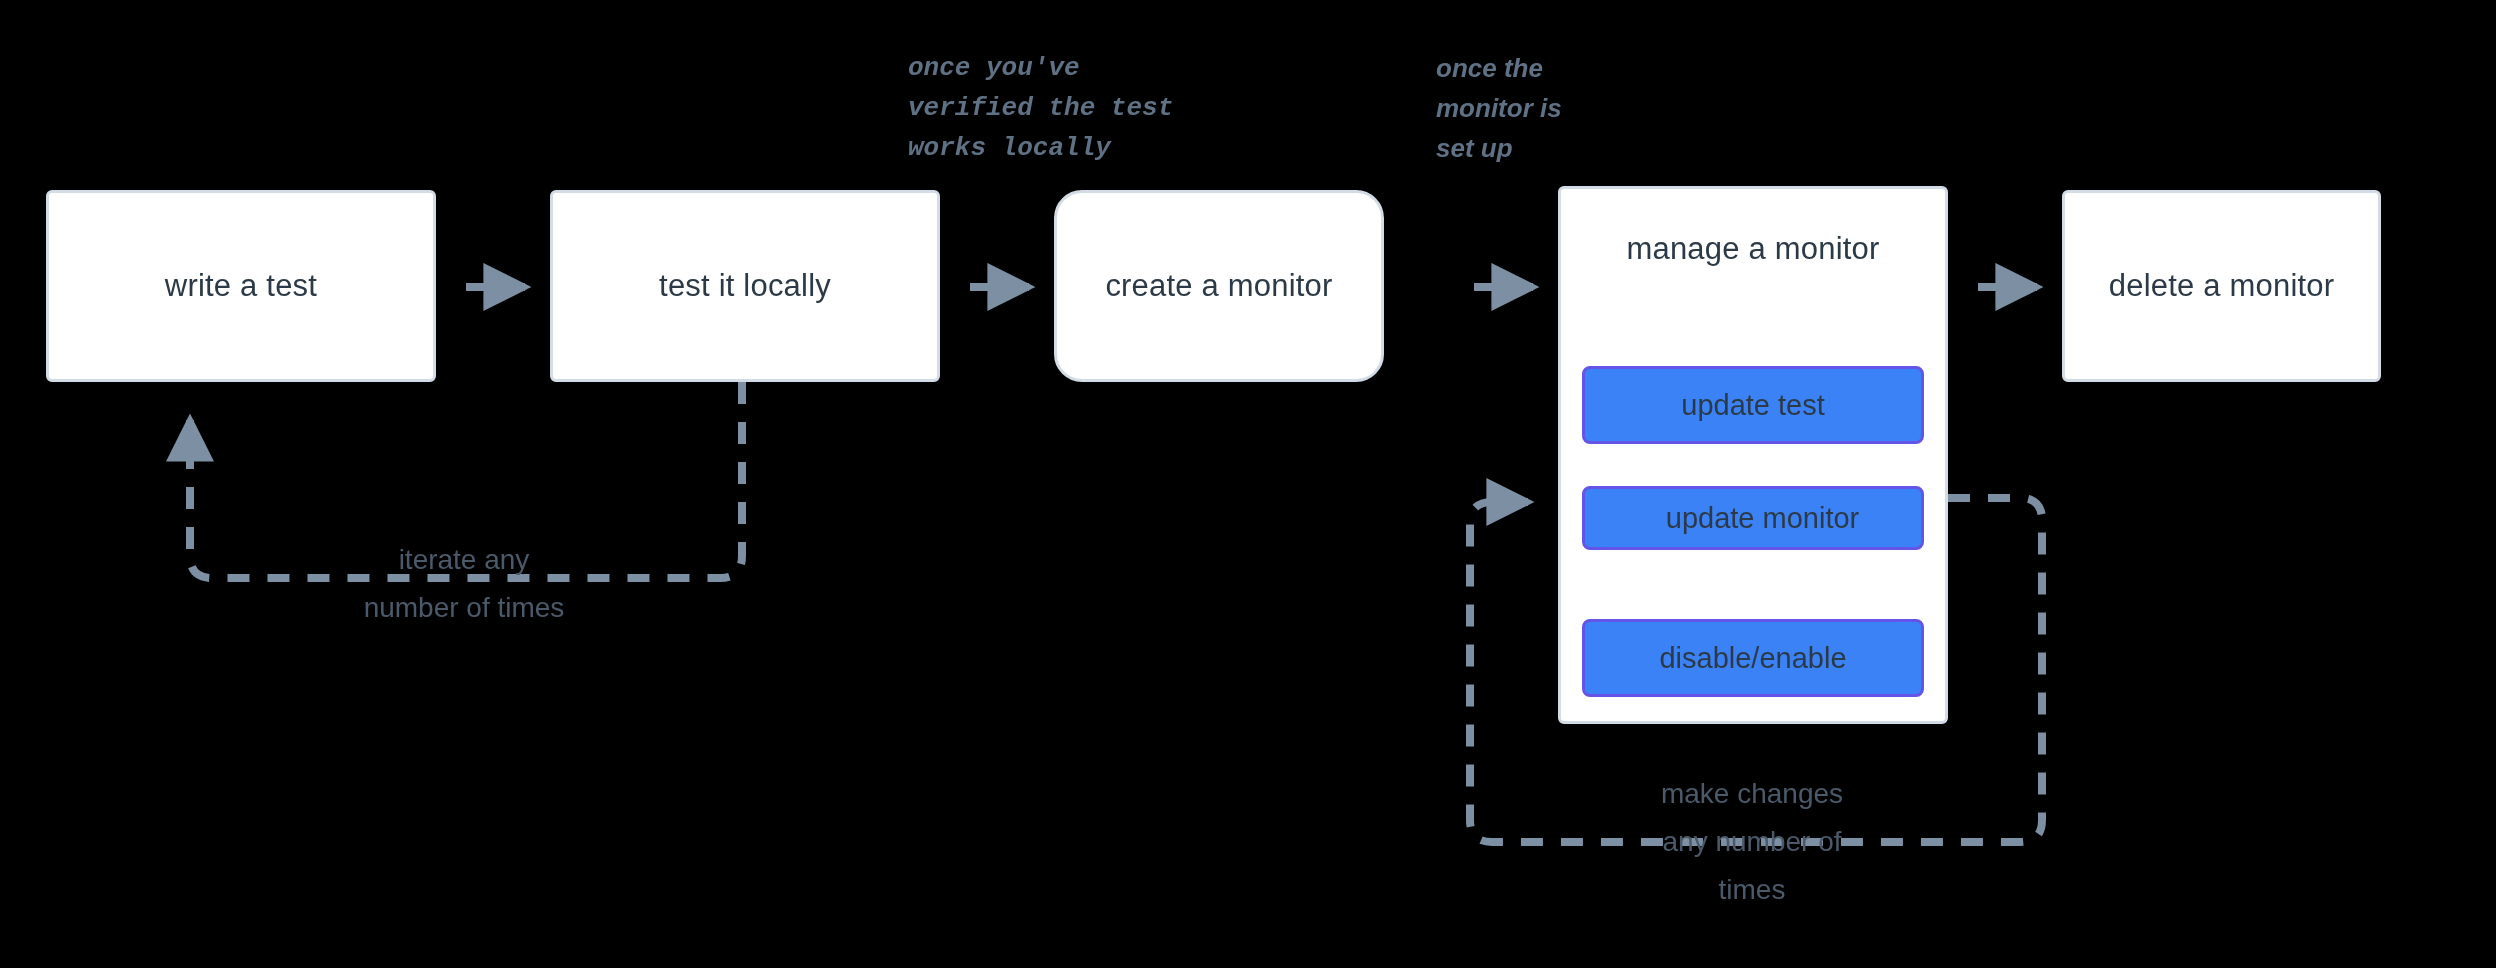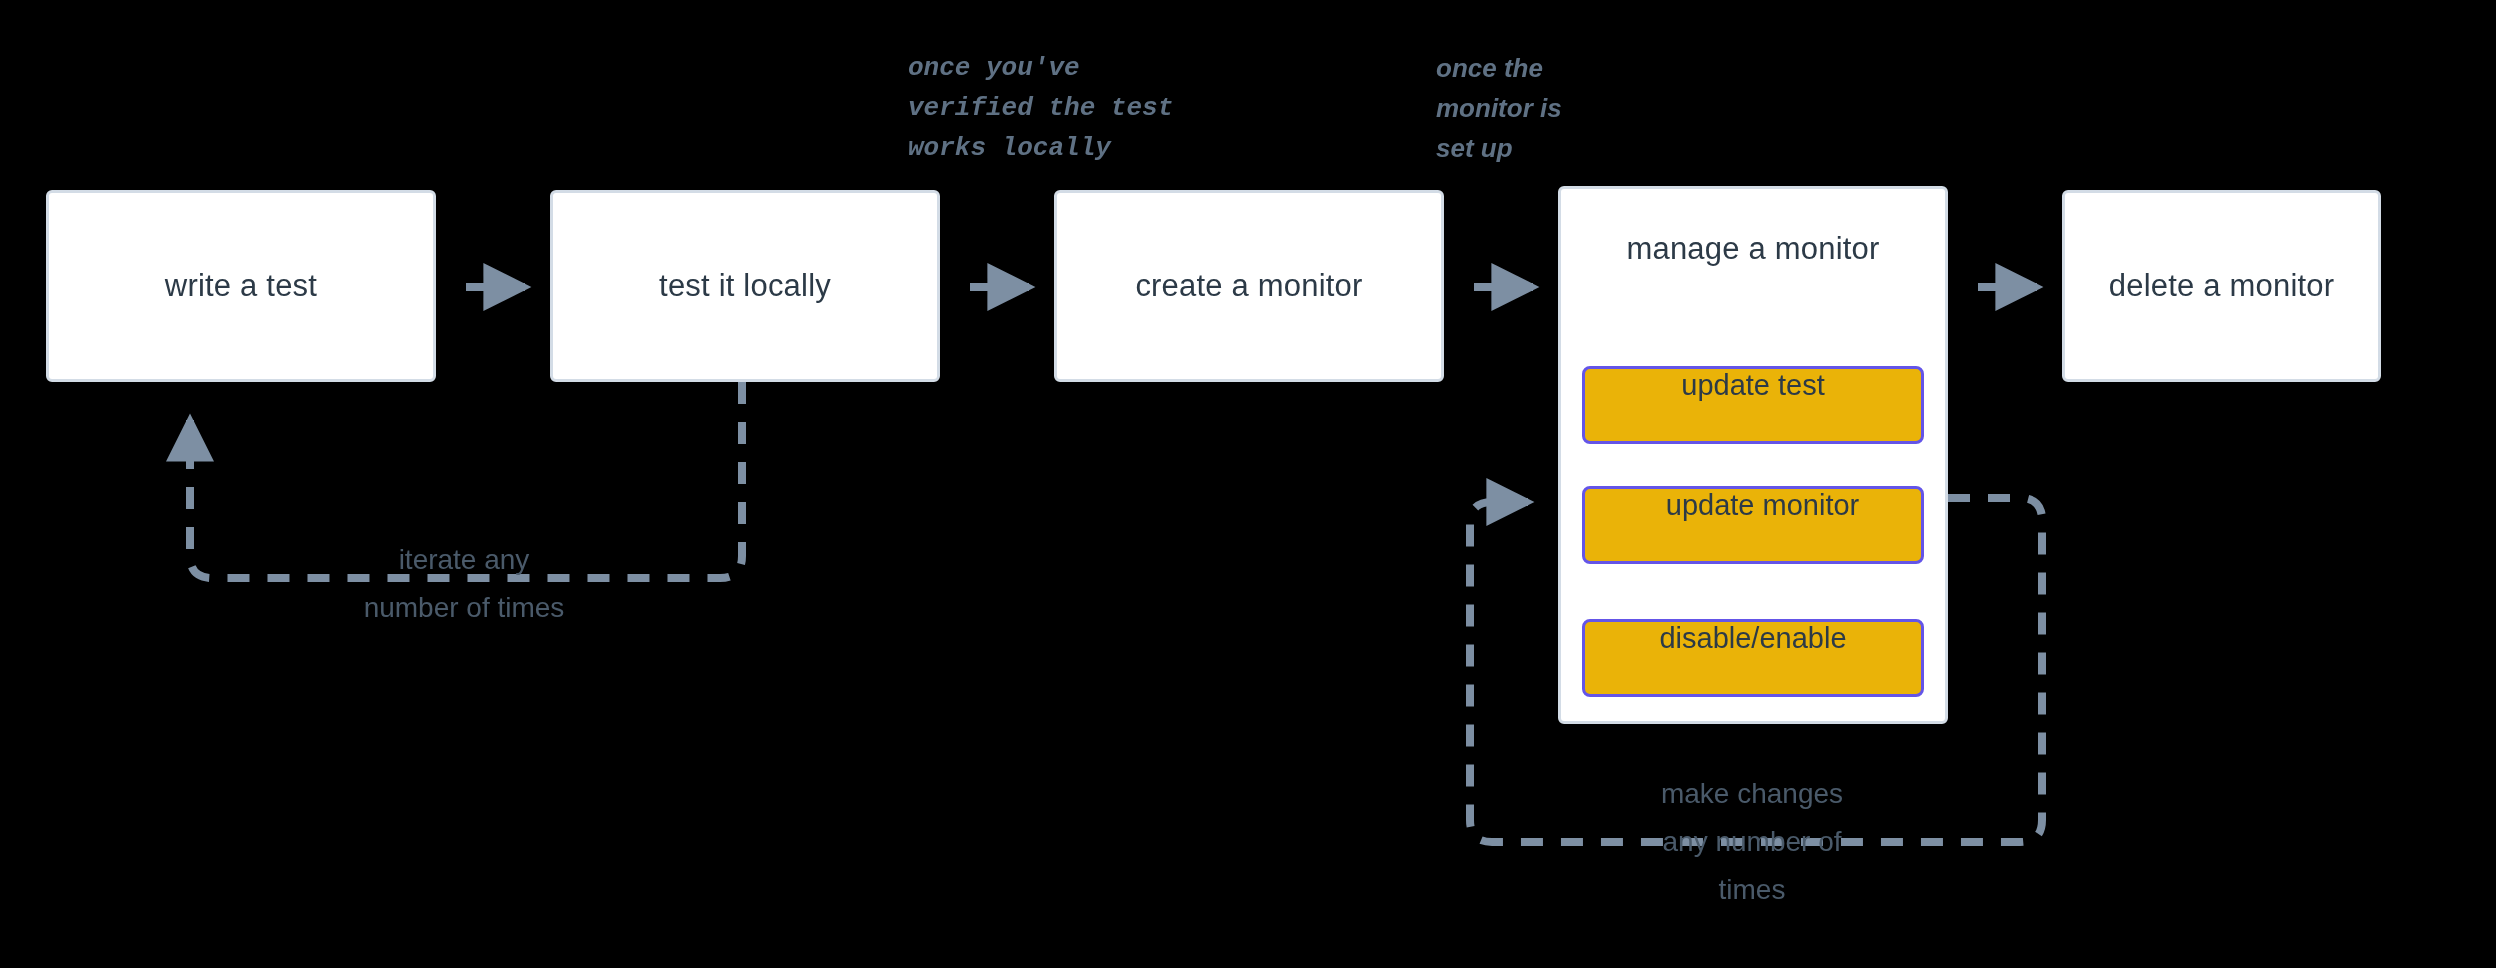--- a/index.html
+++ b/index.html
@@ -46,26 +46,26 @@
   .node-simple .node-label {
     top: 50%;
     transform: translateY(-50%);
   }
   .node-group .node-label {
     top: 42px;
   }
   .subnode {
     position: absolute;
     box-sizing: border-box;
-    background: #eab308;
+    background: #3b82f6;
     border: 3px solid #6455e8;
     border-radius: 8px;
     color: #2c3a47;
     display: flex;
-    align-items: flex-start;
+    align-items: center;
     justify-content: center;
     font-size: 29px;
     white-space: nowrap;
   }
   .edge-note {
     position: absolute;
     font-size: 26px;
     font-style: italic;
     font-weight: bold;
     line-height: 40px;
@@ -119,37 +119,37 @@
   </svg>
 
   <div class="node node-simple" style="left:46px; top:190px; width:390px; height:192px;">
     <div class="node-label">write a test</div>
   </div>
 
   <div class="node node-simple" style="left:550px; top:190px; width:390px; height:192px;padding-left:21px;">
     <div class="node-label">test it locally</div>
   </div>
 
-  <div class="node node-simple" style="left:1054px; top:190px; width:390px; height:192px;">
+  <div class="node node-simple" style="left:1054px; top:190px; width:330px; height:192px;border-radius:28px;">
     <div class="node-label">create a monitor</div>
   </div>
 
   <div class="node node-group" style="left:1558px; top:186px; width:390px; height:538px;">
     <div class="node-label">manage a monitor</div>
   </div>
 
   <div class="node node-simple" style="left:2062px; top:190px; width:319px; height:192px;">
     <div class="node-label">delete a monitor</div>
   </div>
 
   <div class="subnode" style="left:1582px; top:366px; width:342px; height:78px;">
     <span>update test</span>
   </div>
 
-  <div class="subnode" style="left:1582px; top:486px; width:342px; height:78px;padding-left:19px;">
+  <div class="subnode" style="left:1582px; top:486px; width:342px; height:64px;padding-left:19px;">
     <span>update monitor</span>
   </div>
 
   <div class="subnode" style="left:1582px; top:619px; width:342px; height:78px;">
     <span>disable/enable</span>
   </div>
 
   <div class="edge-note" style="left:908px; top:48px;font-family:Liberation Mono, monospace;">once you've
 verified the test
 works locally</div>

